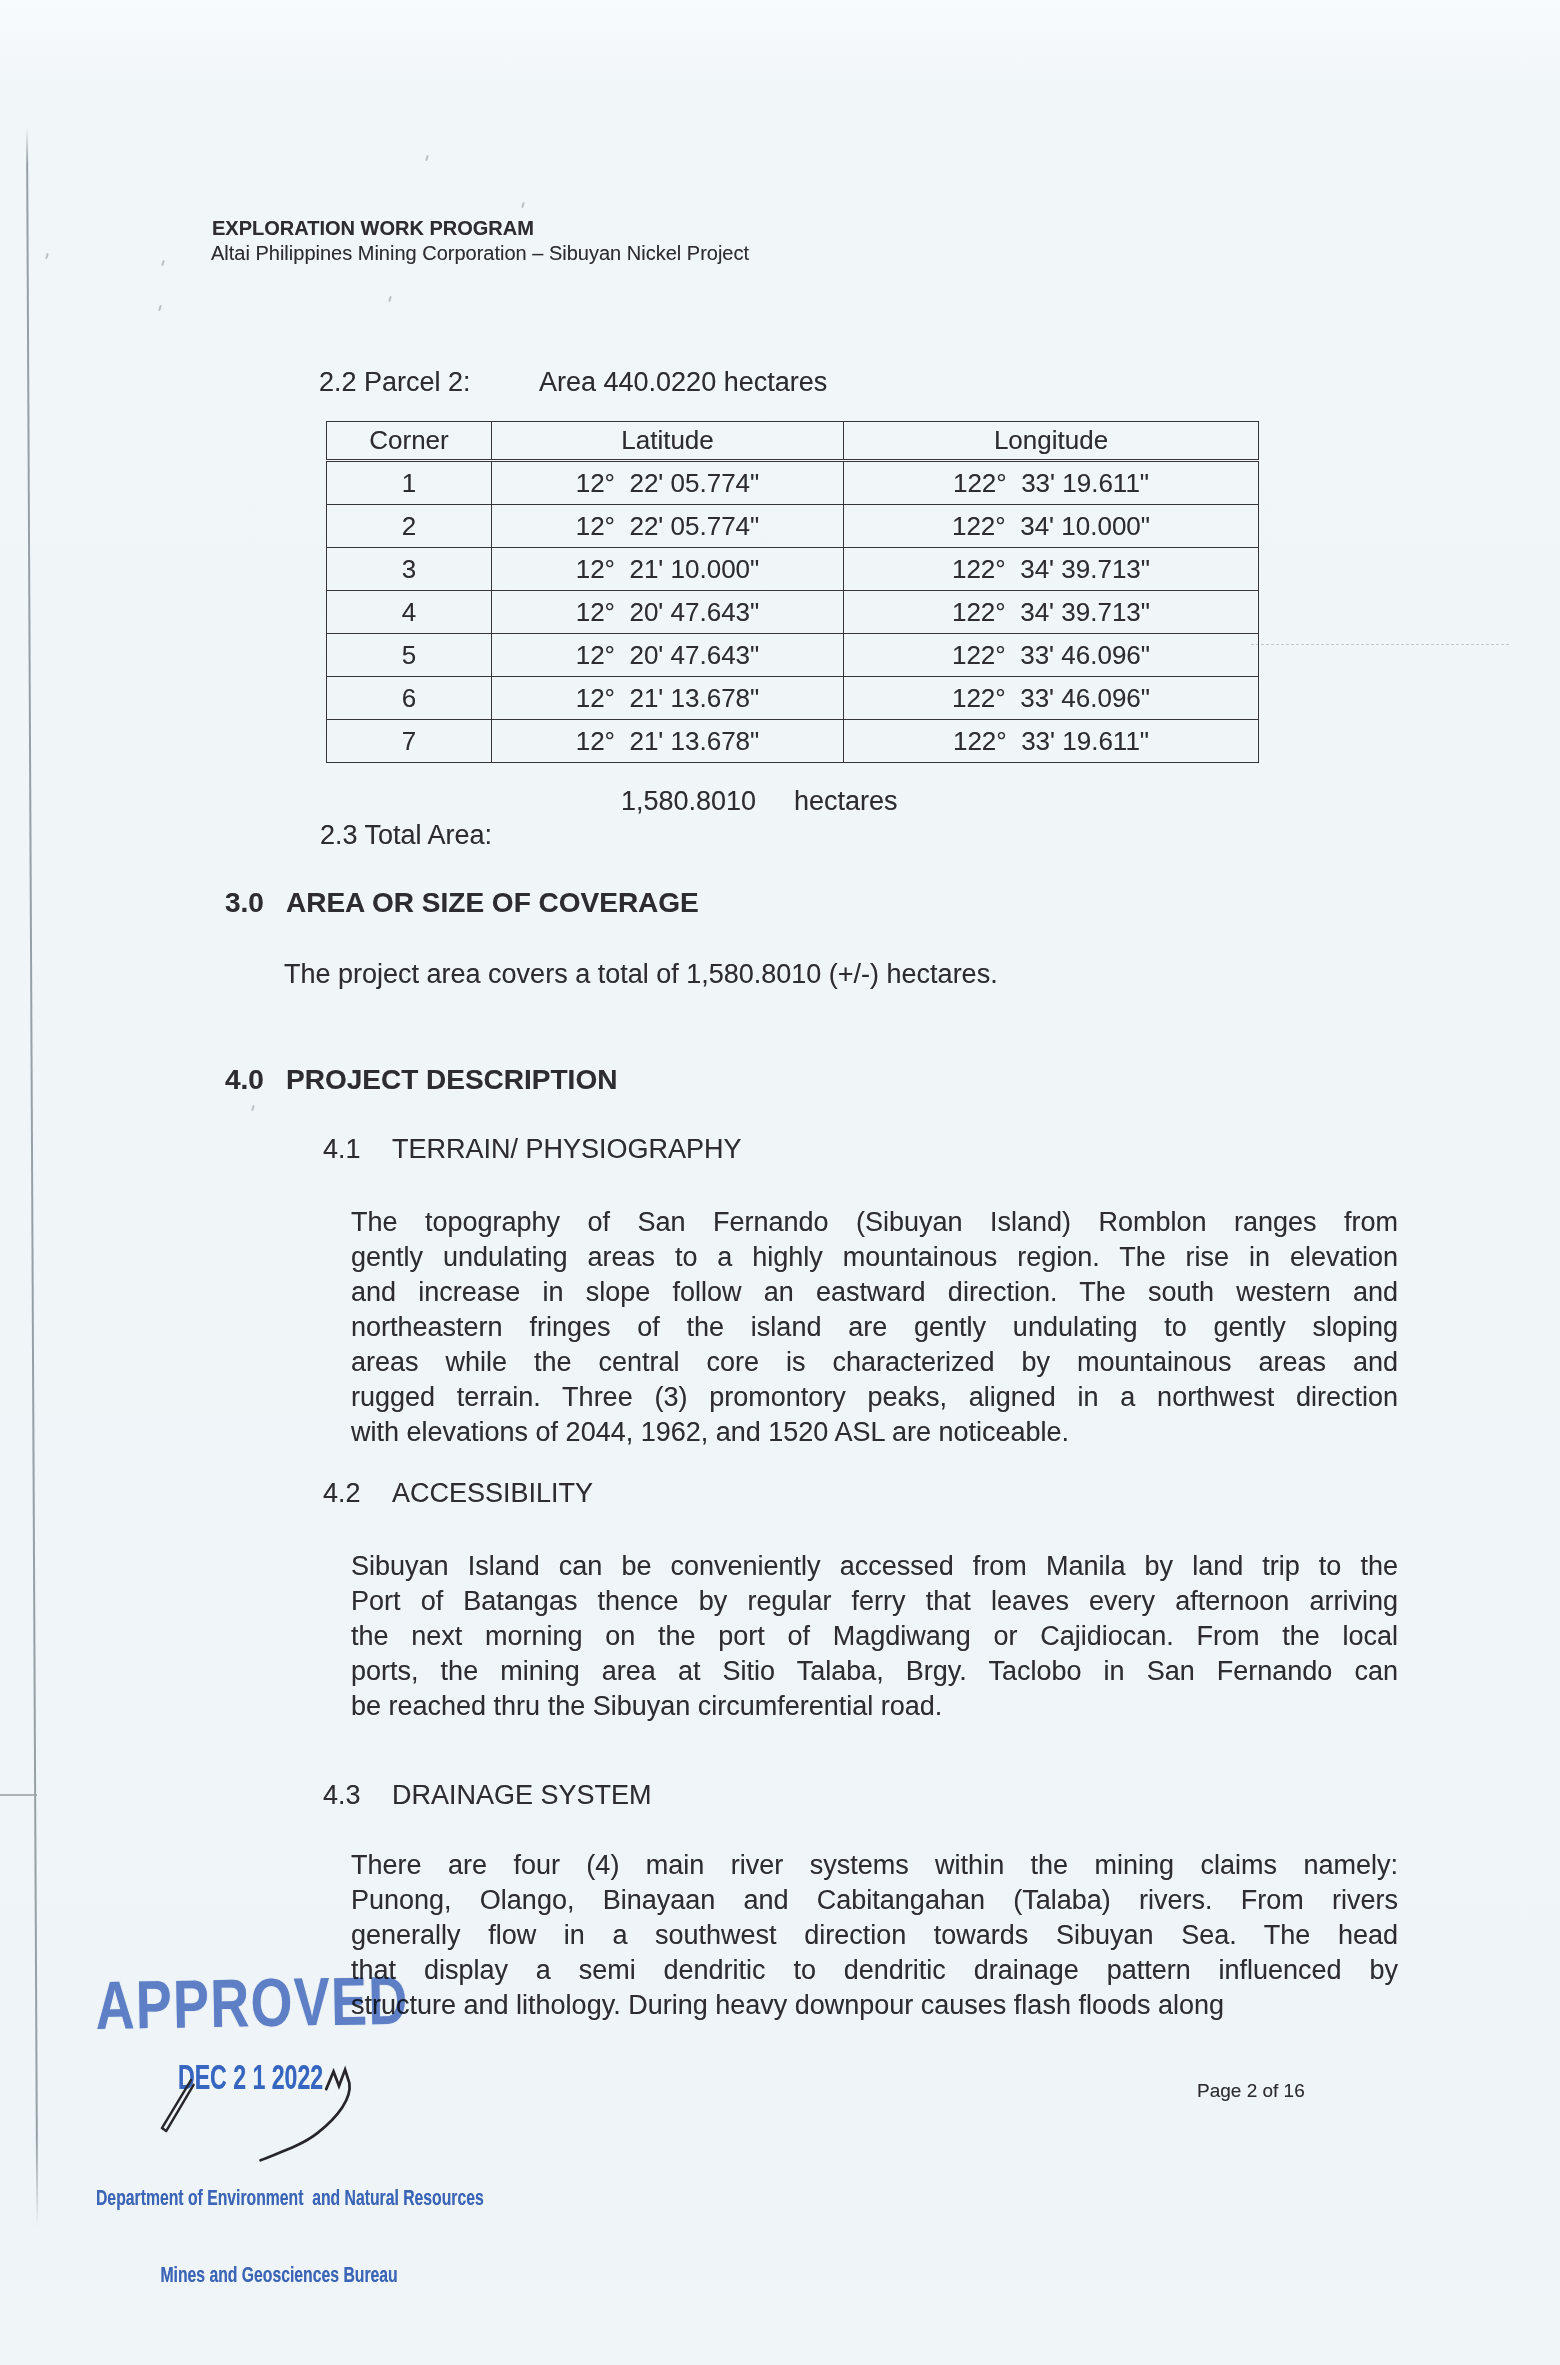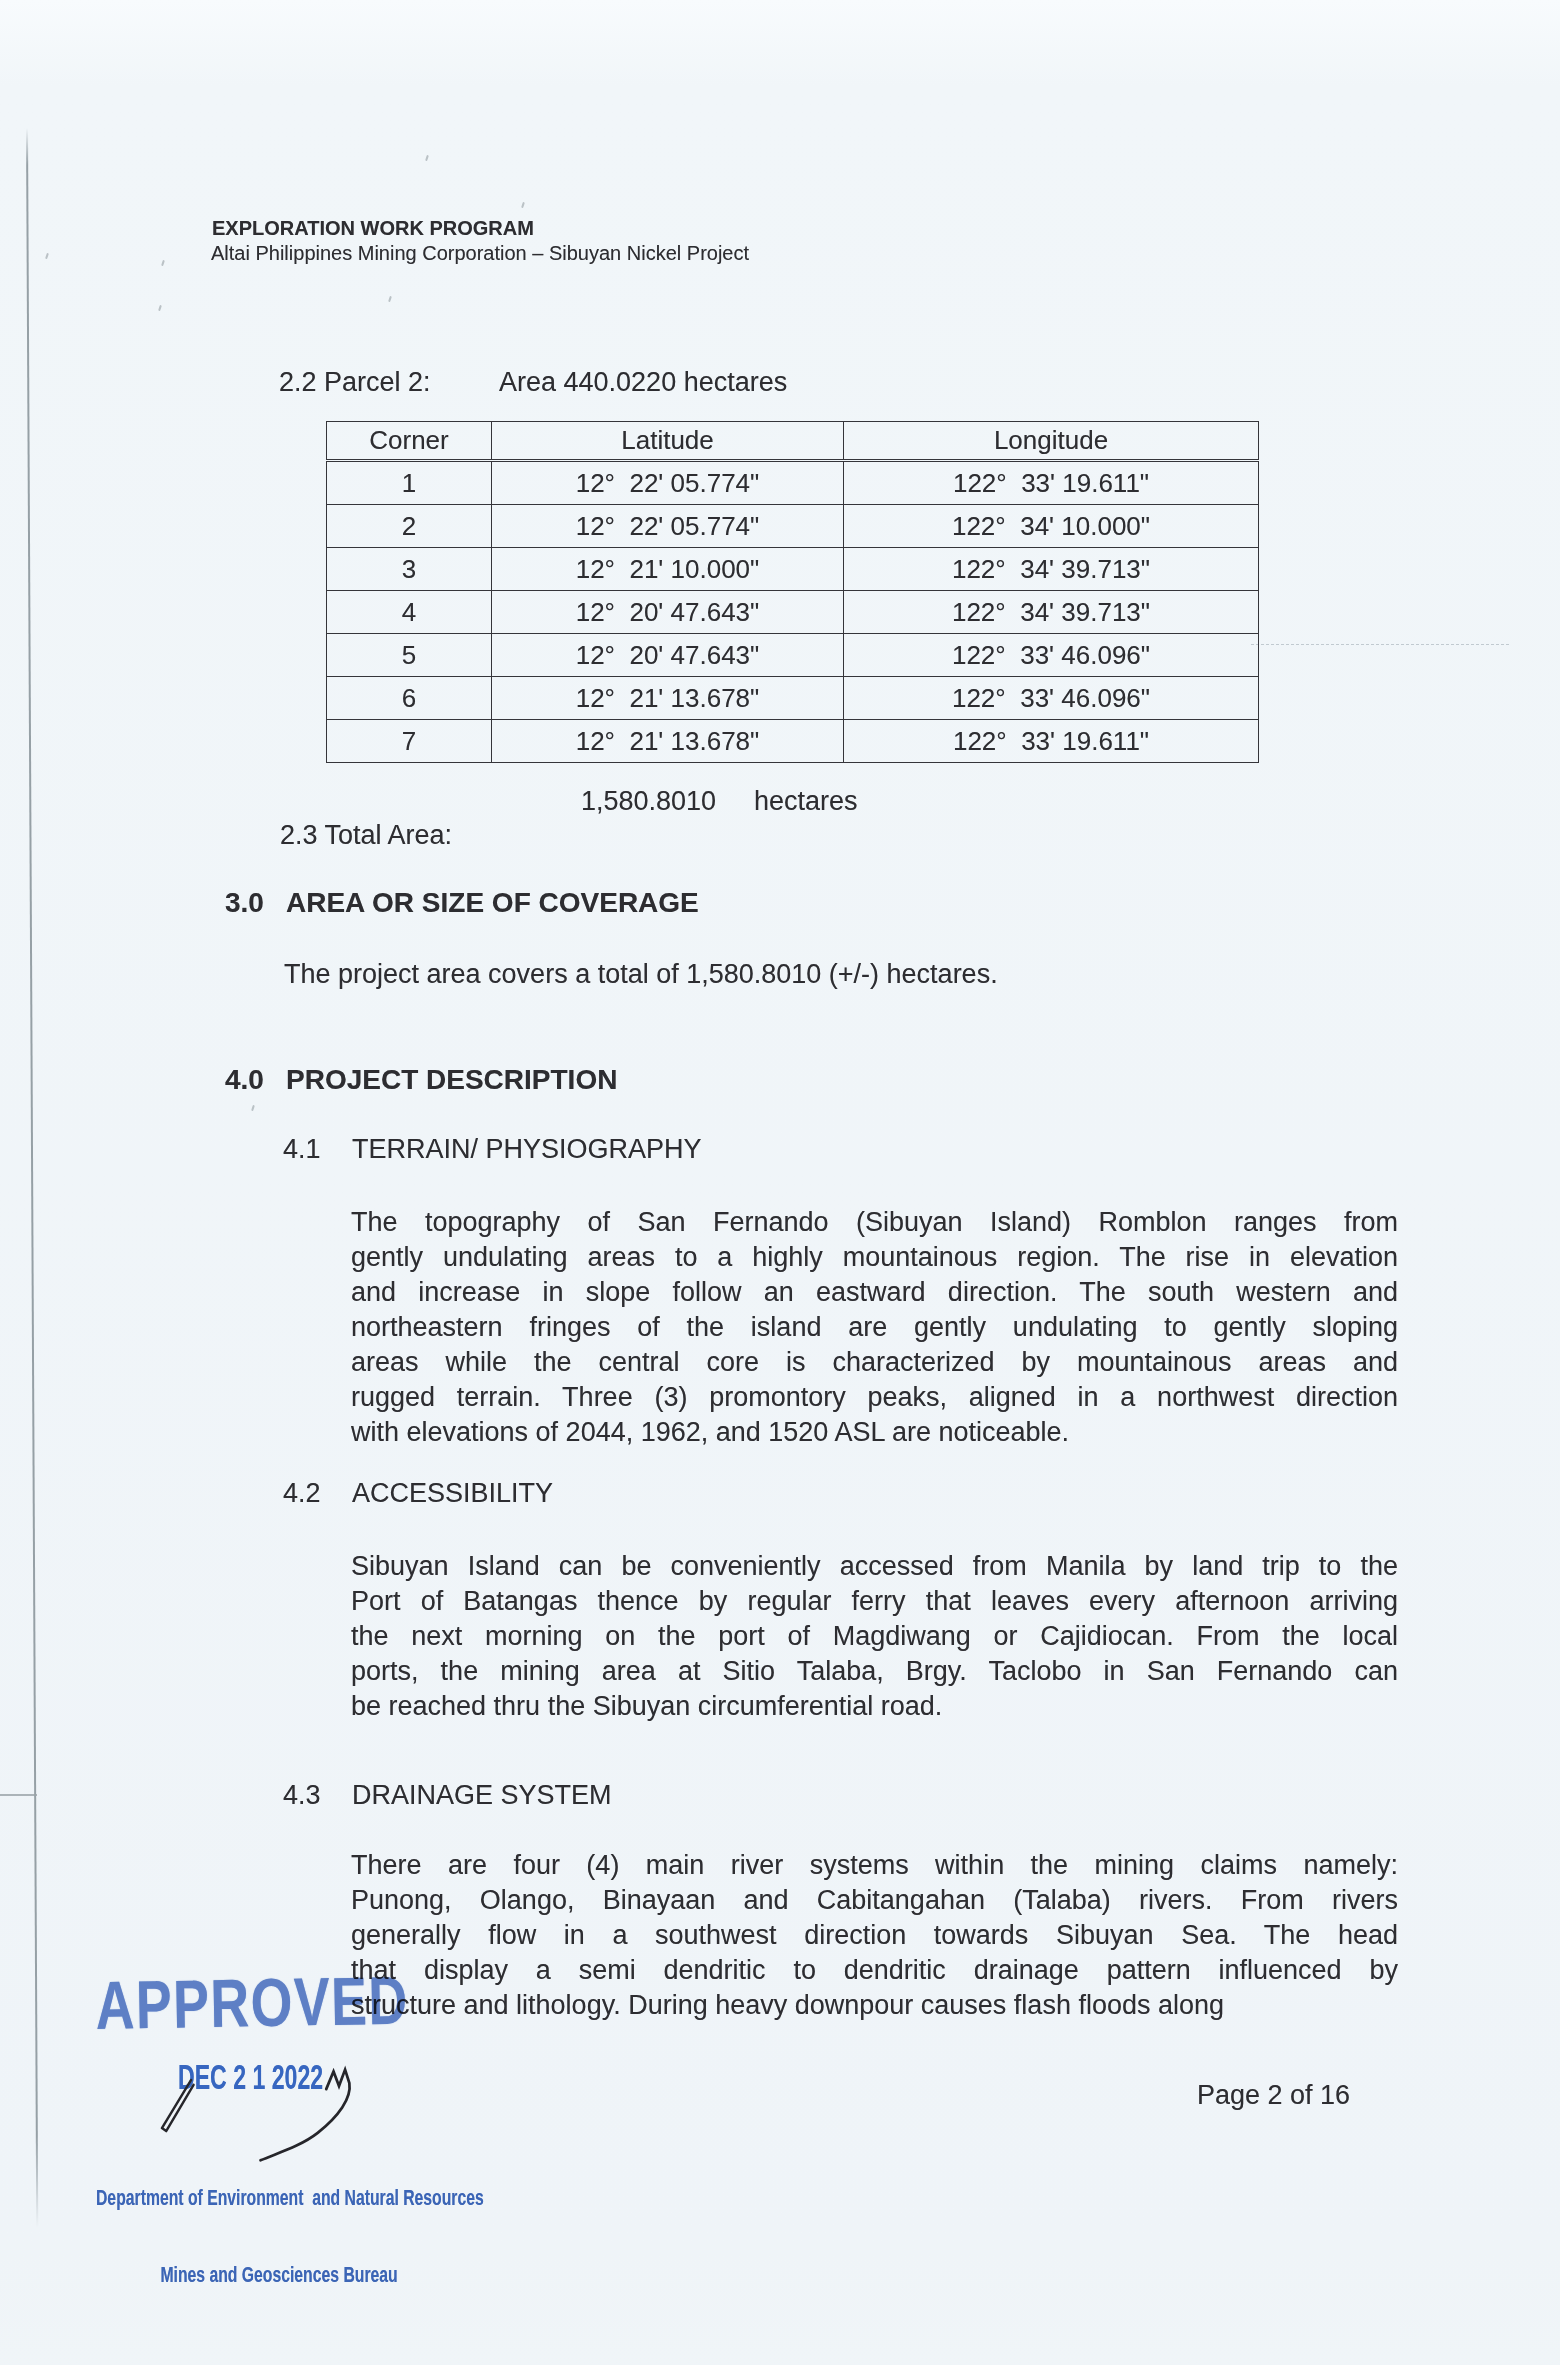--- a/index.html
+++ b/index.html
@@ -5,21 +5,21 @@
   html,body{margin:0;padding:0;background:#eef3f7;}
   #page{
     position:relative;width:1561px;height:2366px;overflow:hidden;
     background:linear-gradient(180deg,#f8fbfd 0px,#f1f6f9 85px,#eff4f8 2251px,#f0f5f8 2366px);
     font-family:"Liberation Sans","DejaVu Sans",sans-serif;color:#2d2d31;
   }
   .t{position:absolute;white-space:pre;line-height:1.12;color:#2d2d31;text-shadow:0 0 0.6px rgba(45,45,49,.35);}
   .hdr{font-size:20px;}
   .b{font-weight:bold;}
   .h1{font-size:28px;font-weight:bold;}
-  .h2{font-size:27px;}
+  .h2{font-size:27px;margin-left:40px;}
   .body-size{font-size:27px;}
   .para{position:absolute;left:351px;width:1047px;font-size:27px;line-height:35px;color:#2d2d31;text-shadow:0 0 0.6px rgba(45,45,49,.32);}
   .jl{height:35px;overflow:hidden;text-align:justify;text-align-last:justify;}
   .jl.last{text-align-last:left;}
   table.coords{position:absolute;left:326px;top:421px;border-collapse:collapse;table-layout:fixed;}
   table.coords th,table.coords td{
     border:1.8px solid #35353a;font-weight:normal;text-align:center;vertical-align:middle;
     font-size:26px;color:#2d2d31;white-space:pre;padding:0;text-shadow:0 0 0.6px rgba(45,45,49,.3);
   }
   table.coords th{height:37px;border-bottom:3.7px double #35353a;}
@@ -32,21 +32,21 @@
   .stamp-date{
     position:absolute;left:178px;top:2057px;font-size:35px;font-weight:bold;color:#2f63c3;
     transform:scaleX(.66);transform-origin:left top;white-space:pre;opacity:.95;
     mix-blend-mode:multiply;text-shadow:0 0 0.6px rgba(47,99,195,.55);
   }
   .stamp-agency{
     position:absolute;left:96px;top:2134px;width:523px;transform:scaleX(.70);transform-origin:left top;
     color:#2e5cb5;font-weight:bold;font-size:22.5px;line-height:25.6px;text-align:center;white-space:pre;
     mix-blend-mode:multiply;opacity:.92;text-shadow:0 0 0.6px rgba(46,92,181,.5);
   }
-  .page-num{position:absolute;left:1197px;top:2080px;font-size:27px;}
+  .page-num{position:absolute;left:1197px;top:2080px;font-size:19px;}
   .scan-edge{
     position:absolute;left:25.6px;top:128px;width:2.4px;height:2100px;
     background:linear-gradient(180deg,rgba(140,150,155,.0),rgba(134,145,151,.85) 37px,rgba(134,145,151,.85) 2008px,rgba(140,150,155,0));
     transform:rotate(-.28deg);transform-origin:top left;
   }
   .dash-artifact{position:absolute;left:1251px;top:644px;width:258px;height:0;border-top:1.8px dashed #bcc6cc;opacity:.9;}
   .edge-dash{position:absolute;left:0;top:1794px;width:37px;height:1.8px;background:#9aa3a8;opacity:.8;}
   .speck{position:absolute;width:1.8px;height:6px;background:#8e979c;opacity:.55;transform:rotate(18deg);border-radius:1.2px;}
   svg.ink{position:absolute;left:0;top:0;}
 </style>

